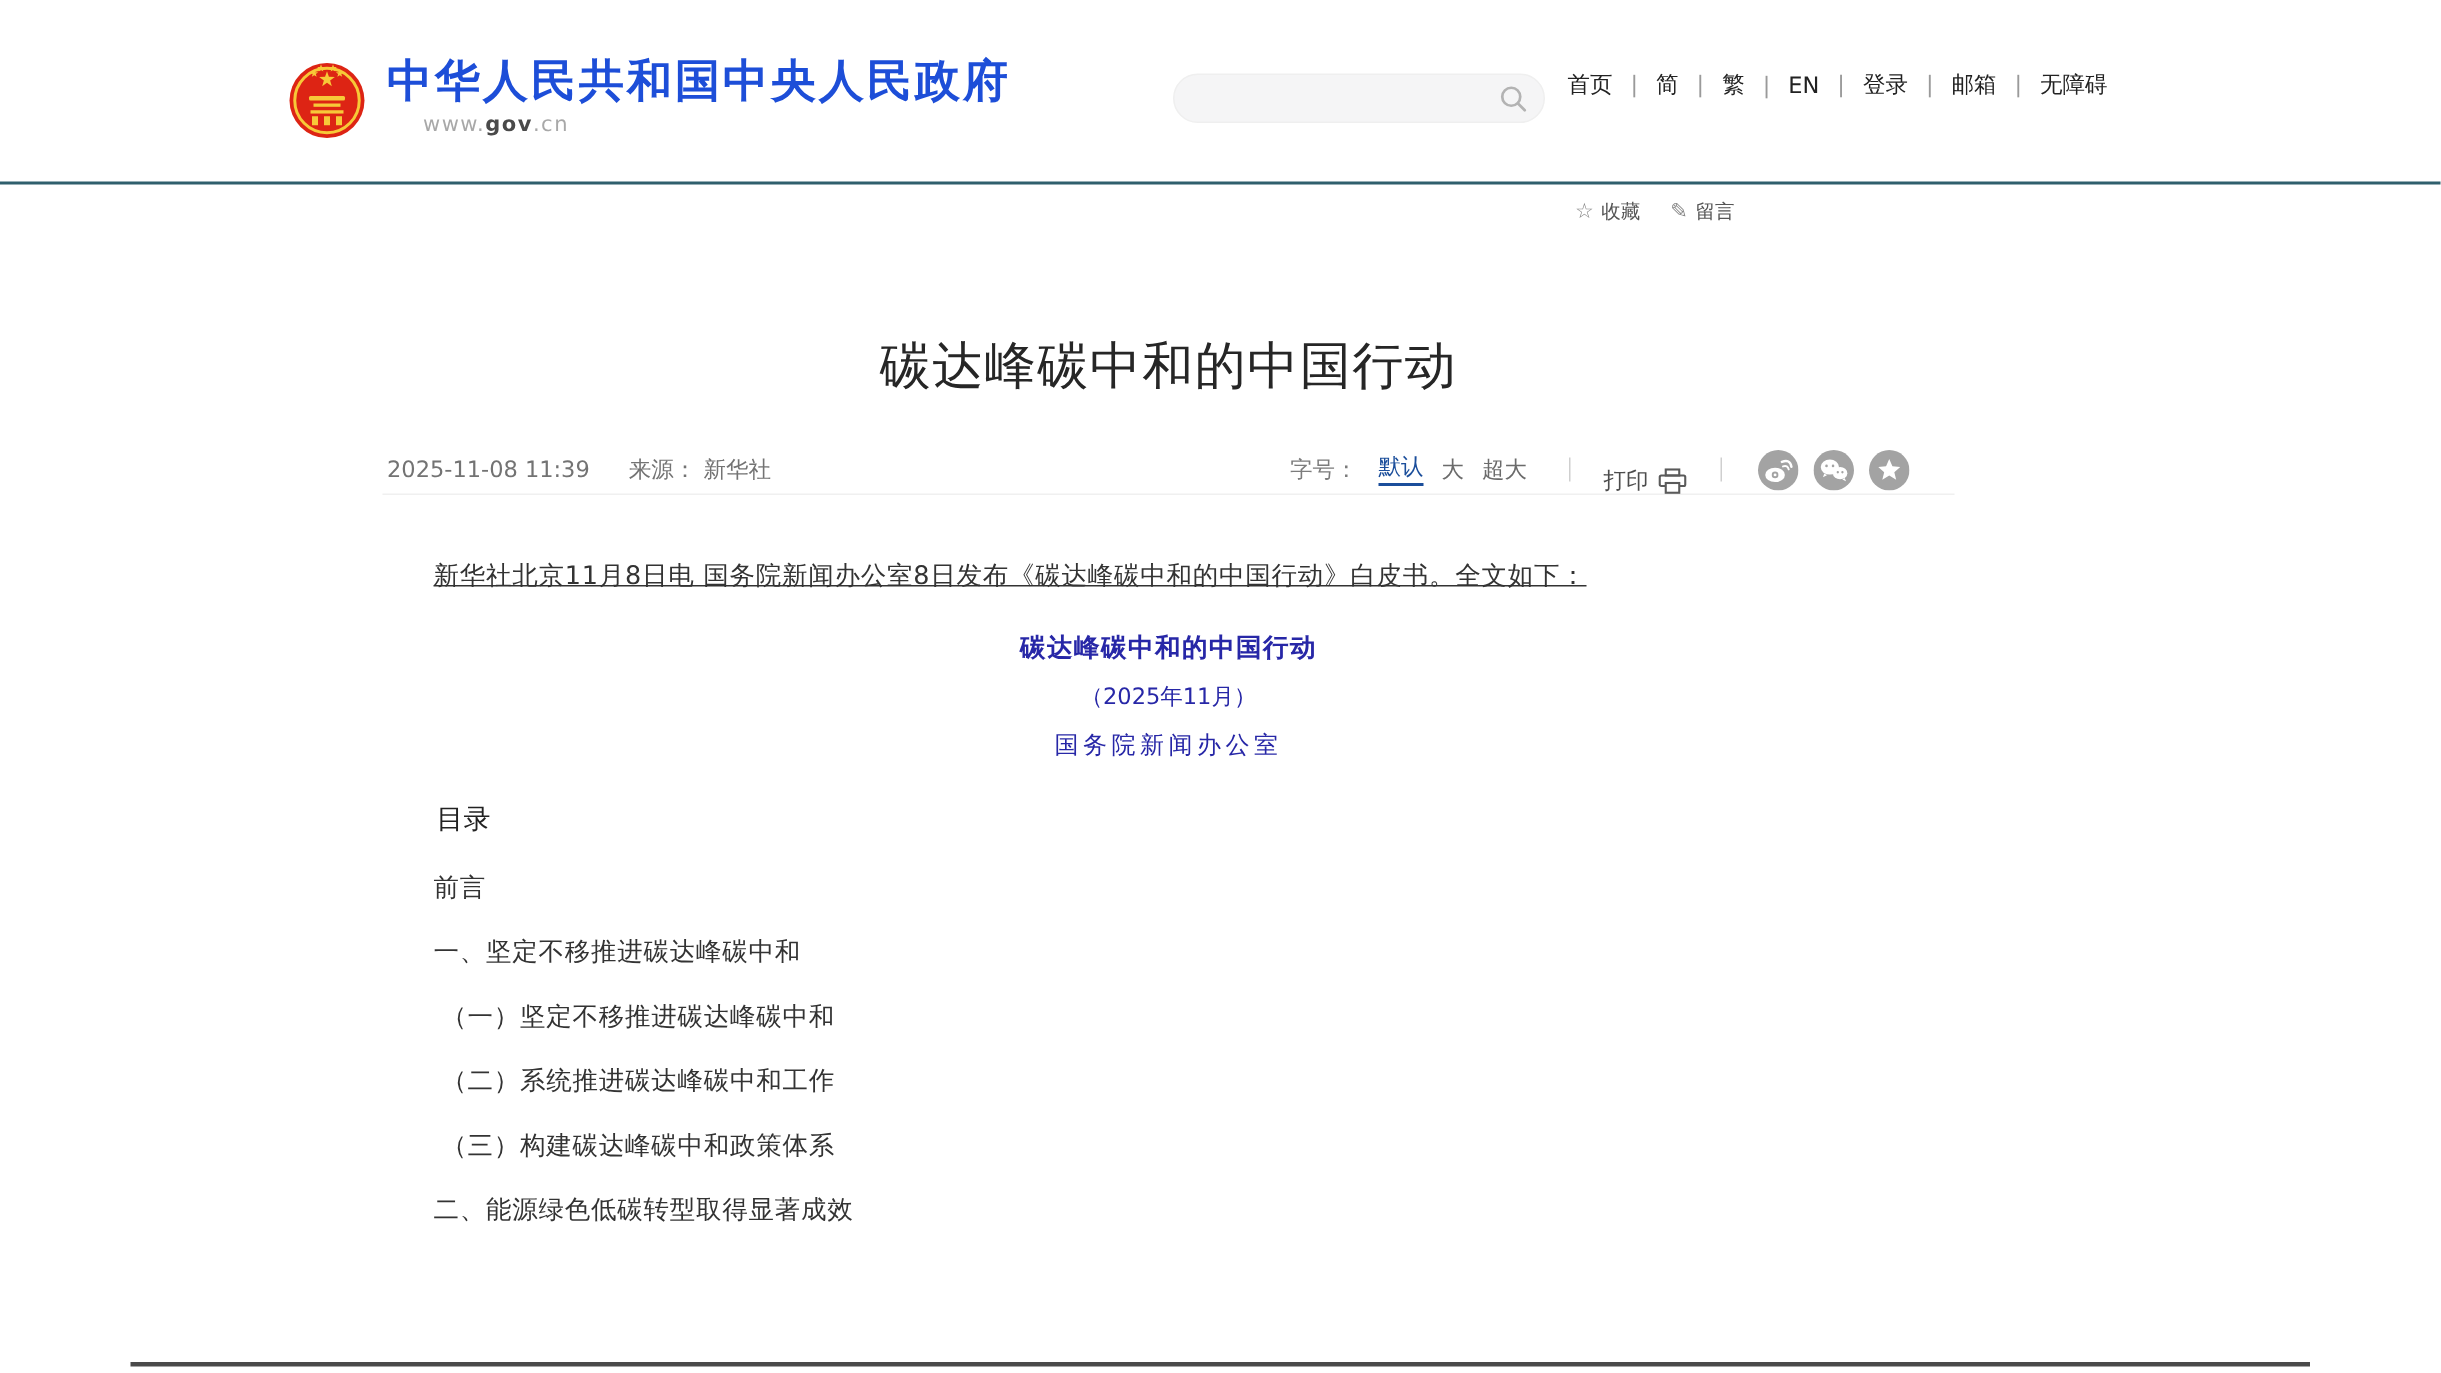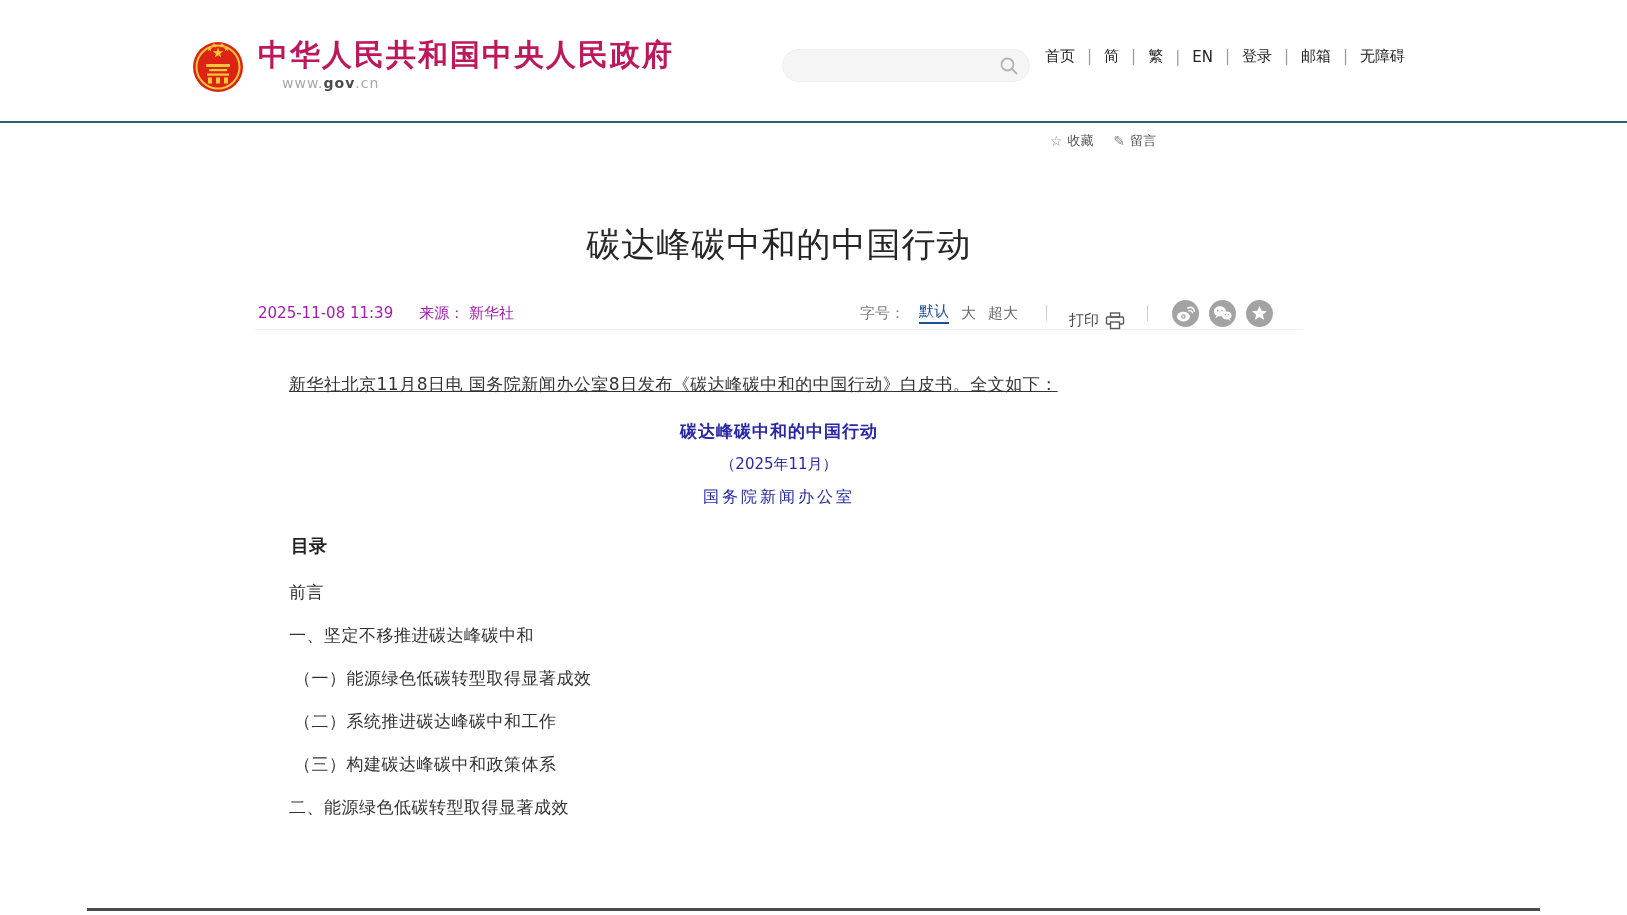--- a/index.html
+++ b/index.html
@@ -5,57 +5,57 @@
   * { margin:0; padding:0; box-sizing:border-box; }
   html,body { width:1627px; height:915px; }
   body {
     font-family: "DejaVu Sans", "Liberation Sans", sans-serif;
     background:#ffffff; color:#333; overflow:hidden; position:relative;
   }
   
   .site-header { position:relative; height:123px; background:#fff; border-bottom:2px solid #2f5f6d; }
   .brand { position:absolute; left:192px; top:38px; display:flex; align-items:flex-start; }
   .emblem { width:52px; height:58px; margin-right:14px; }
-  .site-title { font-size:30px; font-weight:bold; color:#be185d; letter-spacing:2px; line-height:34px; }
+  .site-title { font-size:30px; font-weight:bold; color:#1d4ed8; letter-spacing:2px; line-height:34px; }
   .site-url { margin-top:3px; font-size:14px; color:#a8a8a8; letter-spacing:1px;margin-left:24px; }
   .site-url b { color:#4a4a4a; font-weight:bold; }
   .search-box { position:absolute; left:782px; top:49px; width:248px; height:33px;
     background:#f5f5f6; border:1px solid #efefef; border-radius:17px; display:flex; align-items:center; }
   .search-box input { flex:1; border:none; background:transparent; outline:none; height:100%;
     padding:0 6px 0 16px; font-size:14px; color:#444; }
   .search-box .mag { margin-right:10px; display:flex; }
   .top-nav { position:absolute; left:1045px; top:47px; display:flex; align-items:center; font-size:15px; color:#222; white-space:nowrap; }
   .top-nav a { color:#222; text-decoration:none; cursor:pointer; }
   .top-nav a + a::before { content:"|"; color:#9a9a9a; margin:0 12px; font-weight:normal; }
   
   .action-row { position:absolute; left:1050px; top:132px; display:flex; align-items:center; gap:20px;
     font-size:13px; color:#555; }
   .action-item { display:flex; align-items:center; gap:5px; cursor:pointer; }
   .action-item .glyph { font-size:14px; color:#888; }
   
   .article-card { position:absolute; left:198px; top:180px; width:1162px; height:728px; background:#fff; }
   .article-title { padding-top:44px; text-align:center; font-size:34px; font-weight:400; color:#262626; line-height:40px; letter-spacing:1px; }
   .meta-row { position:relative; margin:36px 57px 0 57px; height:30px; border-bottom:1px solid #f0f0f0; }
-  .meta-left { position:absolute; left:3px; top:4px; font-size:15px; color:#a21caf; display:flex; gap:26px; }
+  .meta-left { position:absolute; left:3px; top:4px; font-size:15px; color:#737373; display:flex; gap:26px; }
   .meta-right { position:absolute; right:30px; top:0; display:flex; align-items:center; height:26px; font-size:15px; color:#7c7c7c; }
   .fs-label { margin-right:8px; }
   .fs-opt { margin:0 6px; color:#6b6b6b; cursor:pointer; }
   .fs-opt.active { color:#1b4e9b; font-weight:normal; border-bottom:2px solid #1b4e9b; padding-bottom:1px; }
   .vsep { width:1px; height:16px; background:#cfcfcf; margin:0 22px; }
   .print-btn { display:flex; align-items:center; gap:6px; color:#4c4c4c; cursor:pointer;margin-top:15px; }
   .share-icons { display:flex; align-items:center; gap:10px; margin-left:2px; }
   .share-icons svg { cursor:pointer; }
   
   .article-body { padding:0 57px; font-size:17px; color:#333; }
   .lead { margin-top:44px; text-indent:2em; line-height:20px; letter-spacing:0.5px;text-decoration:underline; }
   .c-line { text-align:center; color:#2727a7; }
   .doc-title { margin-top:26px; font-size:17px; font-weight:bold; letter-spacing:1px; }
   .doc-date { margin-top:12px; font-size:15px; }
   .doc-org { margin-top:13px; font-size:16px; font-family:"DejaVu Serif", "Liberation Serif", serif; letter-spacing:3px; }
-  .toc-heading { margin:26px 0 0 2em; font-size:18px; font-weight:bold; color:#222; }
+  .toc-heading { margin:26px 0 0 2em; font-size:18px; font-weight:normal; color:#222; }
   .toc-item { margin:25px 0 0 2em; line-height:18px; letter-spacing:0.5px; }
   .toc-item.indent { margin-left:2.3em; }
   
   .bottom-line { position:absolute; left:87px; right:87px; bottom:4px; height:3px; background:#4a4a4a; }
 </style>
 </head>
 <body>
 
 <header class="site-header">
   <div class="brand">
@@ -170,20 +170,20 @@
 
   <div class="article-body">
     <p class="lead">新华社北京11月8日电 国务院新闻办公室8日发布《碳达峰碳中和的中国行动》白皮书。全文如下：</p>
     <p class="c-line doc-title">碳达峰碳中和的中国行动</p>
     <p class="c-line doc-date">（2025年11月）</p>
     <p class="c-line doc-org">国务院新闻办公室</p>
 
     <p class="toc-heading">目录</p>
     <p class="toc-item">前言</p>
     <p class="toc-item">一、坚定不移推进碳达峰碳中和</p>
-    <p class="toc-item indent">（一）能源绿色低碳转型取得显著成效</p>
+    <p class="toc-item indent">（一）坚定不移推进碳达峰碳中和</p>
     <p class="toc-item indent">（二）系统推进碳达峰碳中和工作</p>
     <p class="toc-item indent">（三）构建碳达峰碳中和政策体系</p>
     <p class="toc-item">二、能源绿色低碳转型取得显著成效</p>
   </div>
 </main>
 
 <div class="bottom-line"></div>
 
 </body></html>

